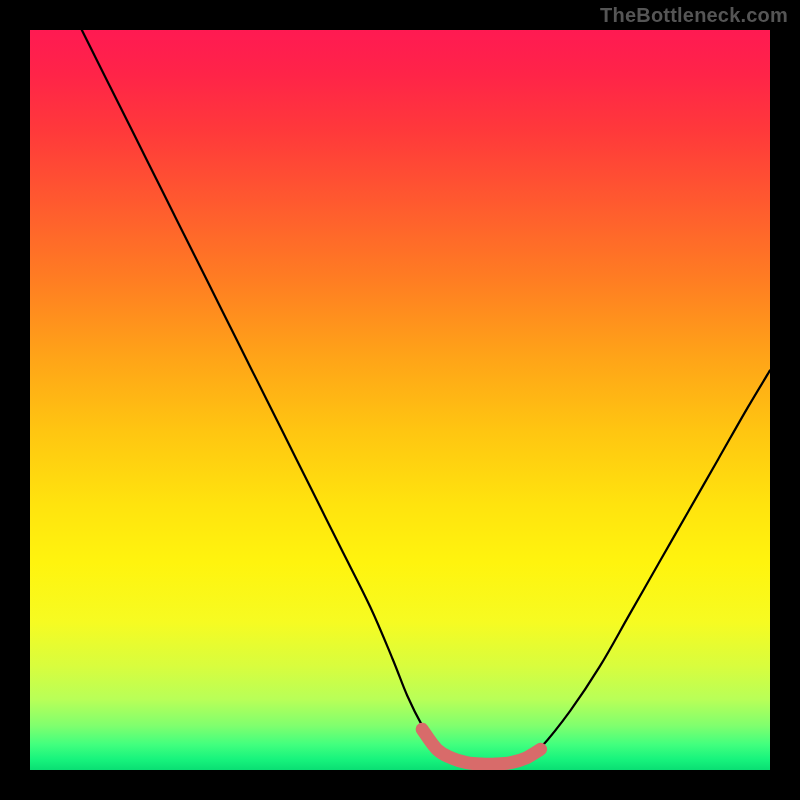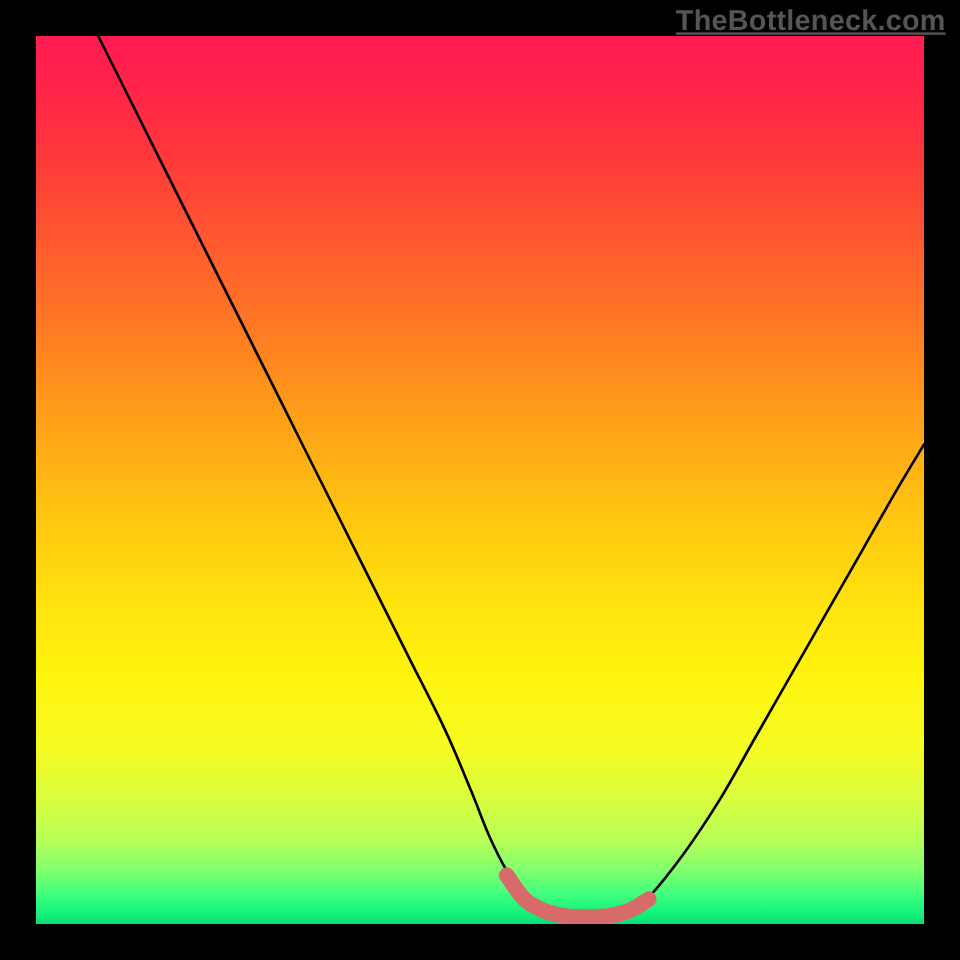--- a/index.html
+++ b/index.html
@@ -22,26 +22,25 @@
     top: 30px;
     width: 740px;
     height: 740px;
     overflow: hidden;
   }
   .watermark {
     position: absolute;
     top: 4px;
     right: 12px;
     font-family: Arial, Helvetica, sans-serif;
-    font-size: 24px;
+    font-size: 20px;
     font-weight: 600;
     color: #555;
     letter-spacing: 0.2px;
     user-select: none;
-    text-decoration: underline;
   }
   svg {
     display: block;
   }
 </style>
 </head>
 <body>
 
 <div class="frame">
   <div class="watermark">TheBottleneck.com</div>

